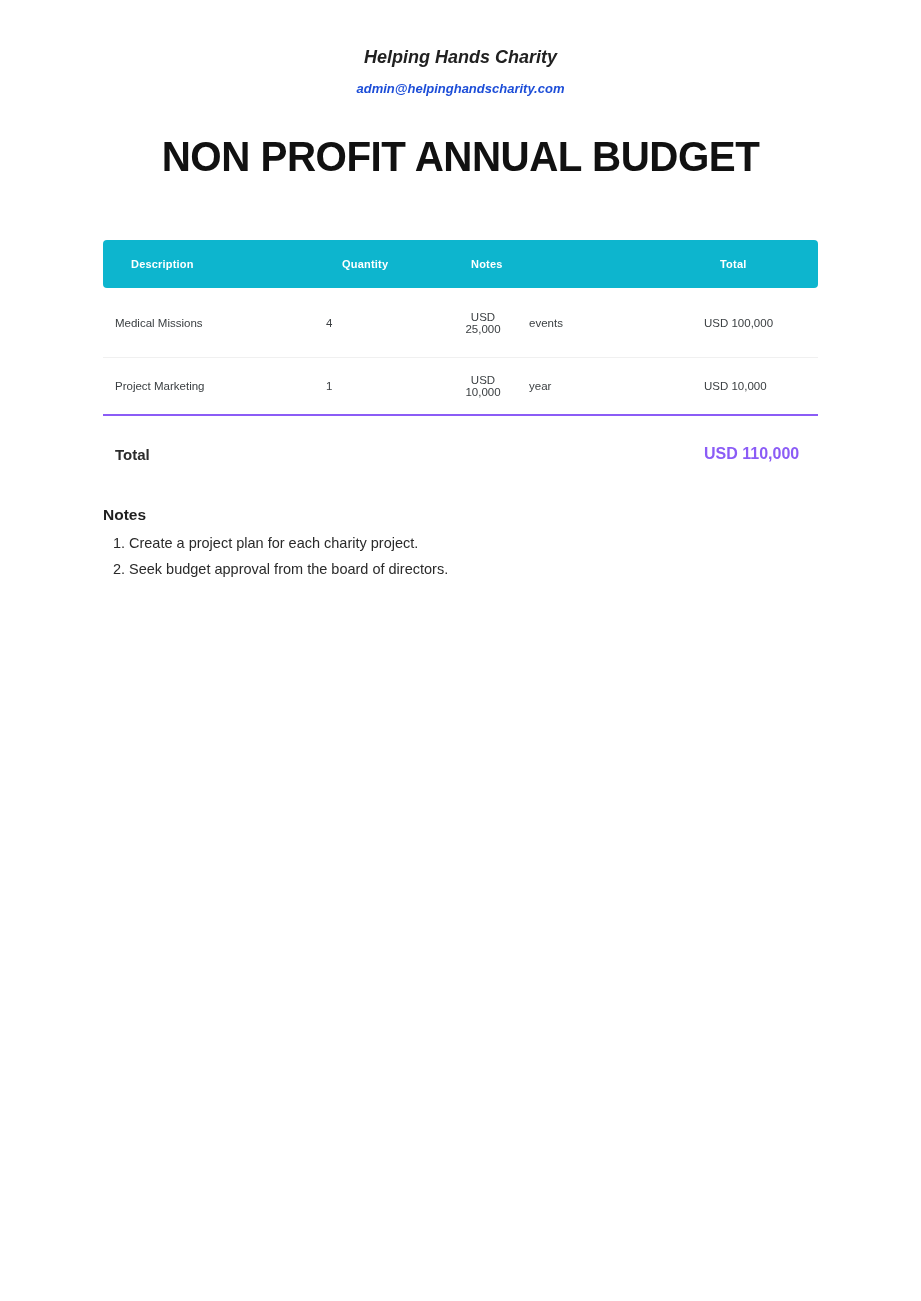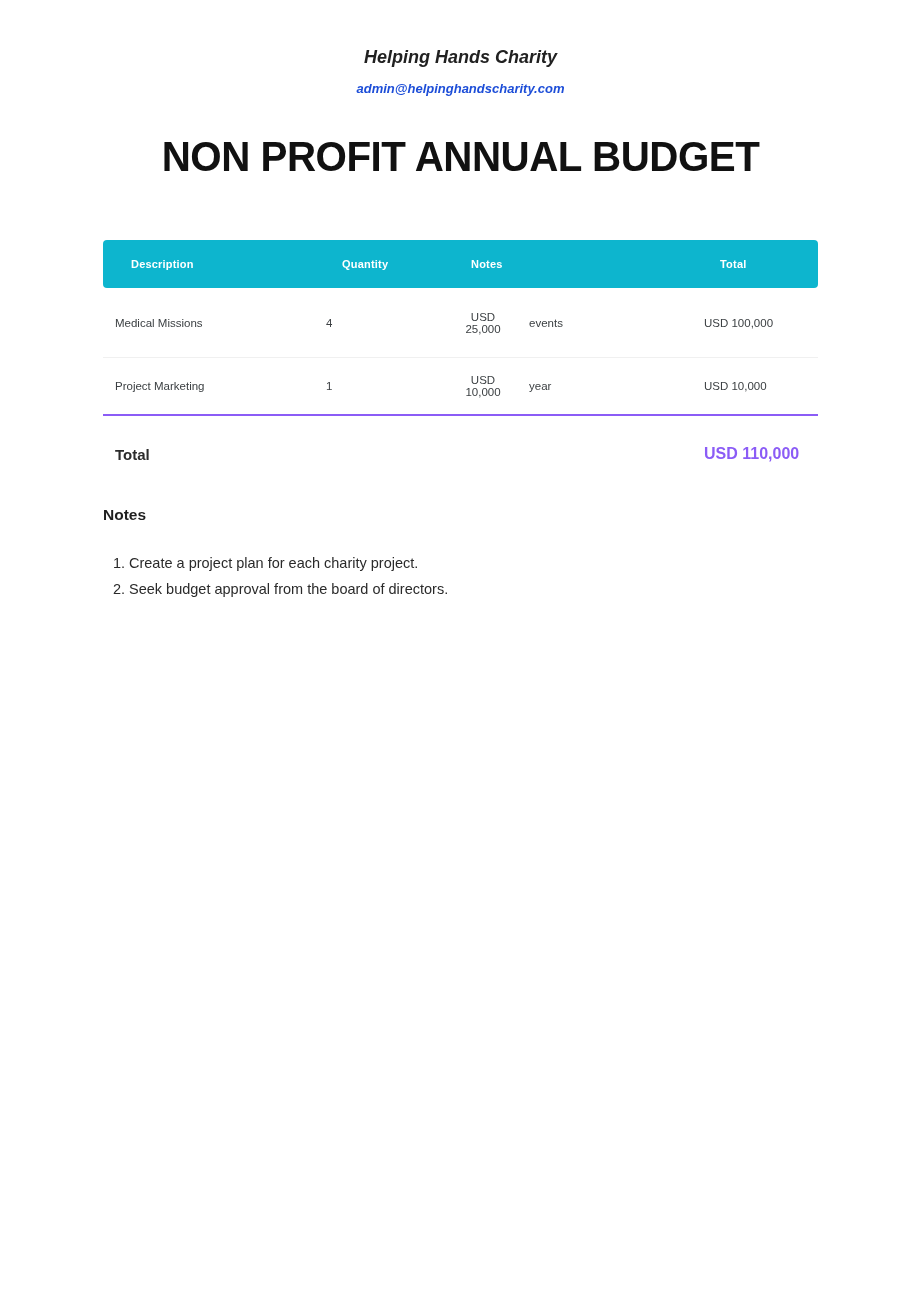--- a/index.html
+++ b/index.html
@@ -106,21 +106,21 @@
     width: 715px;
     margin: 32px auto 0 auto;
   }
   .notes-heading {
     font-size: 15.5px;
     font-weight: 700;
     color: #1f1f1f;
     line-height: 22px;
   }
   .notes-list {
-    margin-top: 24px;
+    margin-top: 4px;
     padding-left: 26px;
     font-size: 14.5px;
     color: #2a2a2a;
   }
   .notes-list li {
     line-height: 26px;
   }
 </style>
 </head>
 <body>

